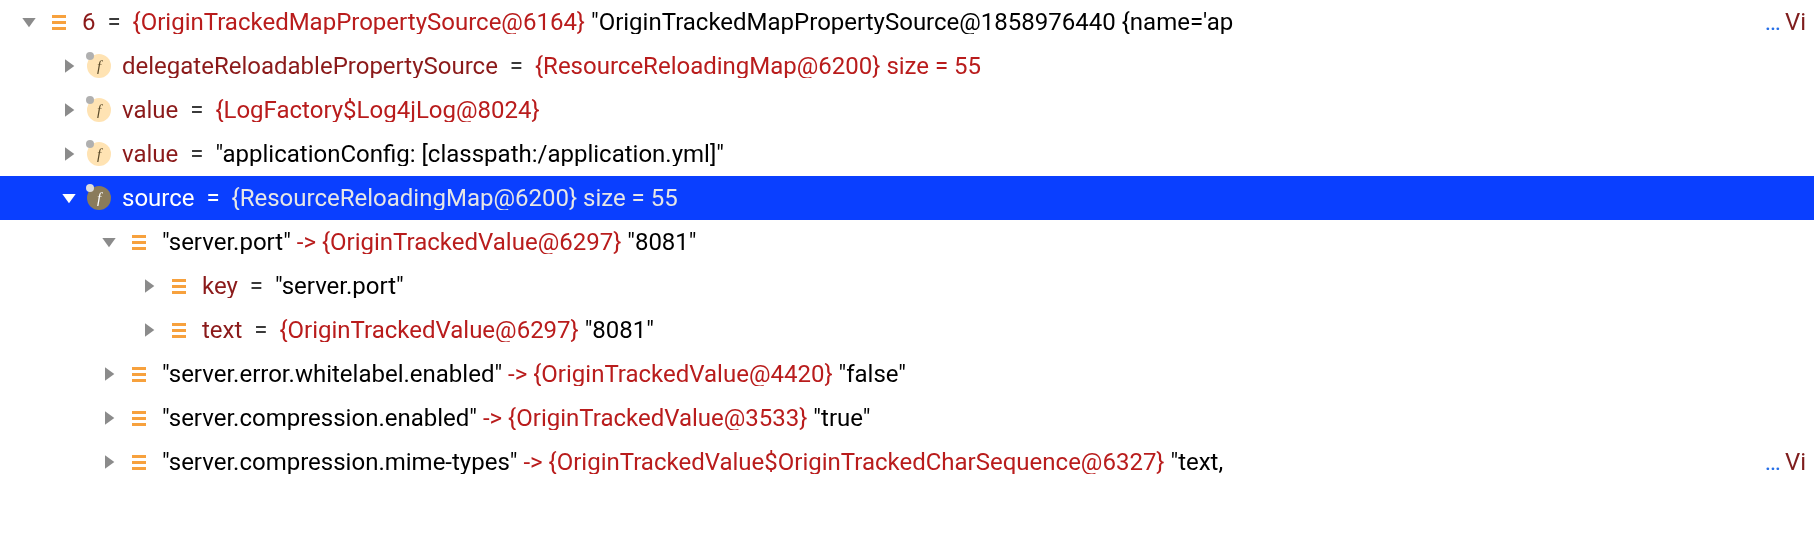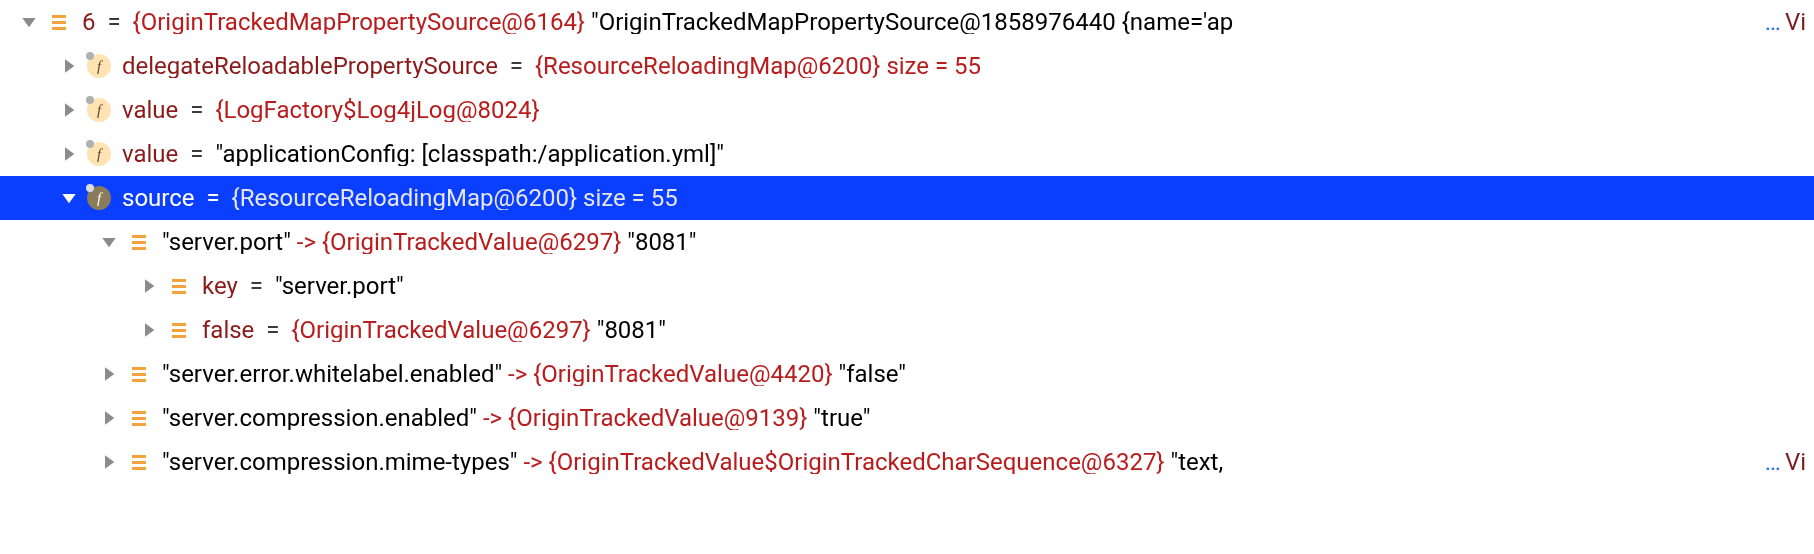--- a/index.html
+++ b/index.html
@@ -204,21 +204,21 @@
     </div>
     <div class="row indent-3">
       <span class="arrow">
         <svg viewBox="0 0 12 12" width="16" height="16">
           <path d="M3 1 L10 6 L3 11 Z" fill="#8b8b8b"></path>
         </svg>
       </span>
       <span class="icon-slot">
         <span class="bars-icon"></span>
       </span>
-      <span class="row-text"><span class="name-red">false</span><span class="eq"> = </span><span class="gray">{OriginTrackedValue@6297}</span><span class="gray"> </span><span class="black">"8081"</span></span>
+      <span class="row-text"><span class="name-red">text</span><span class="eq"> = </span><span class="gray">{OriginTrackedValue@6297}</span><span class="gray"> </span><span class="black">"8081"</span></span>
     </div>
     <div class="row indent-2">
       <span class="arrow">
         <svg viewBox="0 0 12 12" width="16" height="16">
           <path d="M3 1 L10 6 L3 11 Z" fill="#8b8b8b"></path>
         </svg>
       </span>
       <span class="icon-slot">
         <span class="bars-icon"></span>
       </span>
@@ -226,21 +226,21 @@
     </div>
     <div class="row indent-2">
       <span class="arrow">
         <svg viewBox="0 0 12 12" width="16" height="16">
           <path d="M3 1 L10 6 L3 11 Z" fill="#8b8b8b"></path>
         </svg>
       </span>
       <span class="icon-slot">
         <span class="bars-icon"></span>
       </span>
-      <span class="row-text"><span class="black">"server.compression.enabled"</span><span class="gray"> -&gt; </span><span class="gray">{OriginTrackedValue@9139}</span><span class="gray"> </span><span class="black">"true"</span></span>
+      <span class="row-text"><span class="black">"server.compression.enabled"</span><span class="gray"> -&gt; </span><span class="gray">{OriginTrackedValue@3533}</span><span class="gray"> </span><span class="black">"true"</span></span>
     </div>
     <div class="row indent-2">
       <span class="arrow">
         <svg viewBox="0 0 12 12" width="16" height="16">
           <path d="M3 1 L10 6 L3 11 Z" fill="#8b8b8b"></path>
         </svg>
       </span>
       <span class="icon-slot">
         <span class="bars-icon"></span>
       </span>

